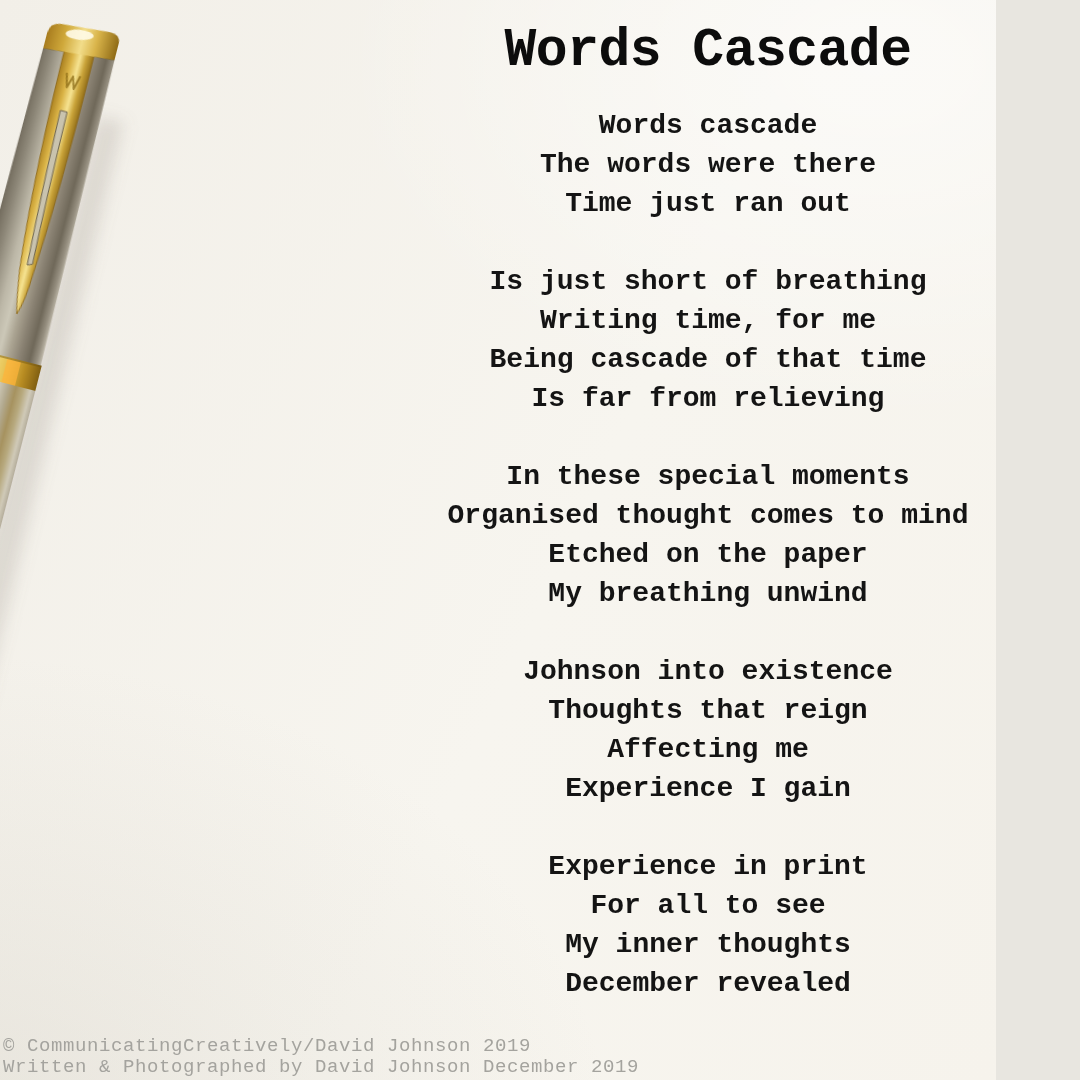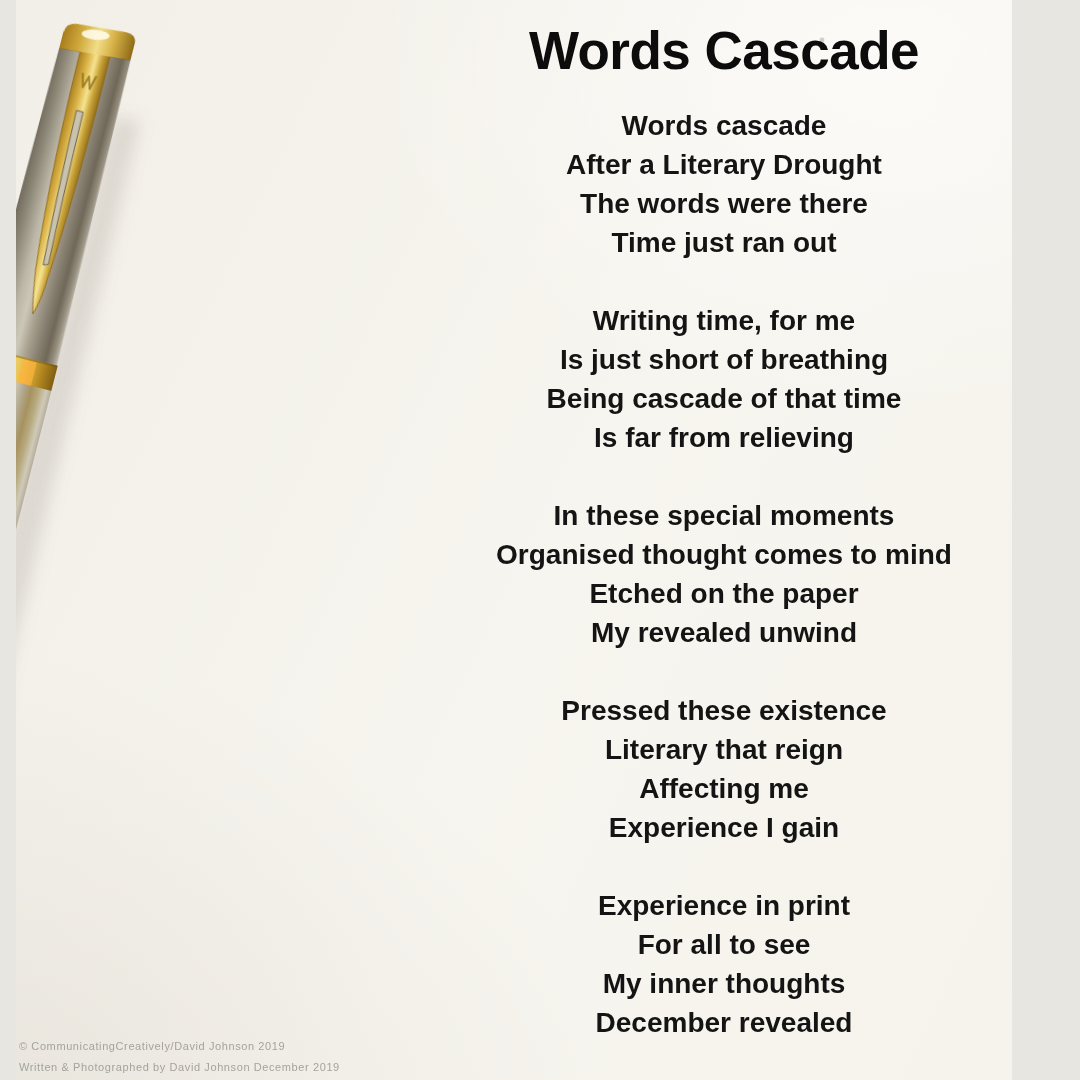--- a/index.html
+++ b/index.html
@@ -1,44 +1,43 @@
 <!DOCTYPE html>
 <html><head>
 <meta charset="utf-8">
 <style>
   html,body{margin:0;padding:0;background:#e8e6e0;}
   .canvas{
     position:relative;
     width:996px;height:1080px;
     overflow:hidden;
-    font-family:Liberation Sans, sans-serif;
+    font-family:Liberation Mono, monospace;
     background:
       radial-gradient(900px 600px at 88% 6%, rgba(255,255,255,.55), rgba(255,255,255,0) 60%),
       radial-gradient(1100px 800px at -5% 105%, rgba(203,198,186,.32), rgba(203,198,186,0) 60%),
       linear-gradient(115deg,#f2efe8 0%,#f7f5ef 55%,#f6f3ec 100%);
-    margin-left: 16px;
   }
   .pen-svg{position:absolute;left:0;top:0;}
   .text-col{
     position:absolute;left:338px;top:20px;width:740px;
     text-align:center;color:#121212;
   }
   .title{
     font-size:53px;font-weight:700;letter-spacing:-0.5px;
     line-height:62px;color:#0c0c0c;
   }
   .title-gap{height:24px;}
   .stanza{margin:0 0 39px 0;}
   .stanza:last-child{margin-bottom:0;}
   .poem-line{
     font-size:28px;font-weight:600;line-height:39px;color:#141414;
   }
   .footer{
     position:absolute;left:3px;top:1036px;
-    font-size:11px;line-height:21px;letter-spacing:0.6px;
+    font-size:19px;line-height:21px;letter-spacing:0.6px;
     color:#a4a39e;text-align:left;
   }
 </style>
 </head>
 <body>
 
 <div class="canvas">
 
   <svg class="pen-svg" width="1080" height="1080" viewBox="0 0 1080 1080" aria-hidden="true">
     <defs>
@@ -167,42 +166,41 @@
       </g>
     </g>
   </svg>
 
   <div class="text-col">
     <div class="title">Words Cascade</div>
     <div class="title-gap"></div>
 
     <div class="stanza">
       <div class="poem-line">Words cascade</div>
-      <div class="poem-line">After a Literary Drought</div>
       <div class="poem-line">The words were there</div>
       <div class="poem-line">Time just ran out</div>
     </div>
 
     <div class="stanza">
+      <div class="poem-line">Is just short of breathing</div>
       <div class="poem-line">Writing time, for me</div>
-      <div class="poem-line">Is just short of breathing</div>
       <div class="poem-line">Being cascade of that time</div>
       <div class="poem-line">Is far from relieving</div>
     </div>
 
     <div class="stanza">
       <div class="poem-line">In these special moments</div>
       <div class="poem-line">Organised thought comes to mind</div>
       <div class="poem-line">Etched on the paper</div>
-      <div class="poem-line">My revealed unwind</div>
-    </div>
-
-    <div class="stanza">
-      <div class="poem-line">Pressed these existence</div>
-      <div class="poem-line">Literary that reign</div>
+      <div class="poem-line">My breathing unwind</div>
+    </div>
+
+    <div class="stanza">
+      <div class="poem-line">Johnson into existence</div>
+      <div class="poem-line">Thoughts that reign</div>
       <div class="poem-line">Affecting me</div>
       <div class="poem-line">Experience I gain</div>
     </div>
 
     <div class="stanza">
       <div class="poem-line">Experience in print</div>
       <div class="poem-line">For all to see</div>
       <div class="poem-line">My inner thoughts</div>
       <div class="poem-line">December revealed</div>
     </div>

